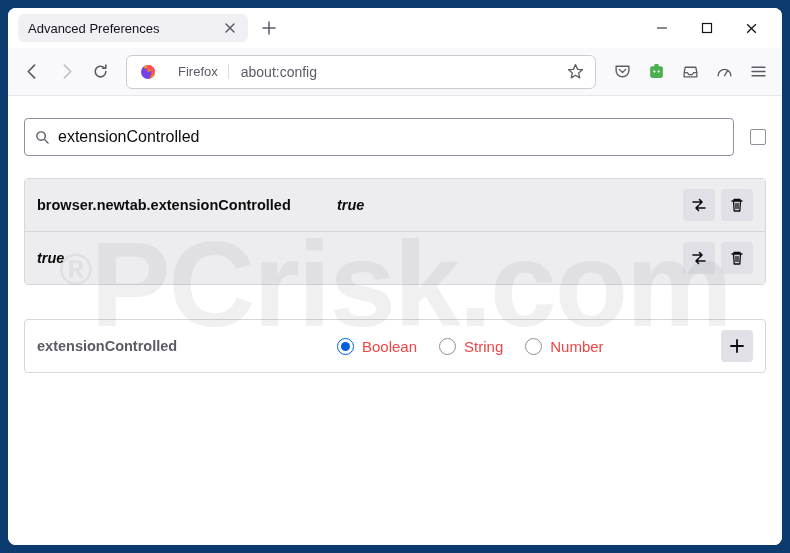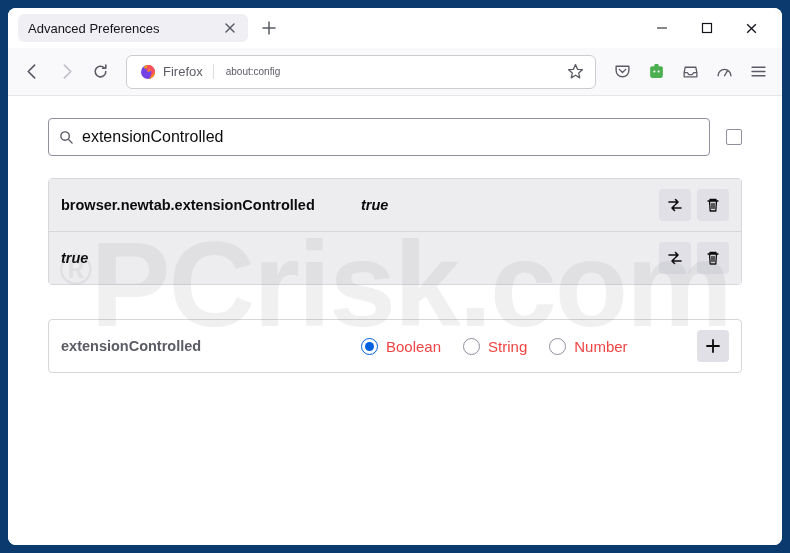--- a/index.html
+++ b/index.html
@@ -12,27 +12,27 @@
   .tab-close { width: 16px; height: 16px; display:flex; align-items:center; justify-content:center; color:#5b5b66; cursor:pointer; }
   .newtab-btn { width: 30px; height: 30px; display:flex; align-items:center; justify-content:center; color:#5b5b66; margin-left:6px; cursor:pointer; font-size:18px; }
   .spacer { flex: 1; }
   .win-controls { display:flex; }
   .win-btn { width: 45px; height: 36px; display:flex; align-items:center; justify-content:center; color:#15141a; cursor:pointer; }
   
   .toolbar { height: 48px; background:#f9f9fb; border-bottom:1px solid #e6e6e6; display:flex; align-items:center; padding:0 8px; gap:2px; }
   .nav-btn { width:32px; height:32px; display:flex; align-items:center; justify-content:center; color:#5b5b66; border-radius:4px; cursor:pointer; }
   .nav-btn.disabled { color:#bfbfc9; }
   .urlbar { flex:1; height:34px; background:#fff; border:1px solid #ccc; border-radius:6px; display:flex; align-items:center; margin:0 8px; padding:0 6px; gap:6px; }
-  .identity { display:flex; align-items:center; gap:6px; padding:2px 6px; border-radius:4px; }
+  .identity { display:flex; align-items:center; gap:21px; padding:2px 6px; border-radius:4px; }
   .identity-label { font-size:13px; color:#5b5b66; border-right:1px solid #ddd; padding-right:10px; }
-  .urltext { font-size:10px; color:#5b5b66; flex:1; }
+  .urltext { font-size:14px; color:#5b5b66; flex:1; }
   .star { width:28px; display:flex; justify-content:center; color:#5b5b66; cursor:pointer; }
   .tool-ico { width:32px; height:32px; display:flex; align-items:center; justify-content:center; color:#5b5b66; cursor:pointer; }
   
-  .content { flex:1; background:#fff; padding:22px 40px; }
+  .content { flex:1; background:#fff; padding:22px 16px; }
   .search-row { display:flex; align-items:center; gap:16px; margin-bottom:22px; }
   .searchbox { flex:1; height:38px; border:1px solid #8f8f9d; border-radius:4px; display:flex; align-items:center; padding:0 10px; gap:8px; }
   .searchbox input { border:none; outline:none; font-size:16px; flex:1; color:#0c0c0d; }
   .check-row { display:flex; align-items:center; gap:8px; font-size:15px; color:#0c0c0d; cursor:pointer; }
   .chk { width:16px; height:16px; border:1px solid #8f8f9d; border-radius:2px; }
   
   .pref-list { border:1px solid #d7d7db; border-radius:4px; margin-bottom:34px; }
   .pref-row { display:flex; align-items:center; padding:10px 12px; min-height:46px; }
   .pref-row.modified { background:#ededf0; }
   .pref-row + .pref-row { border-top:1px solid #d7d7db; }

